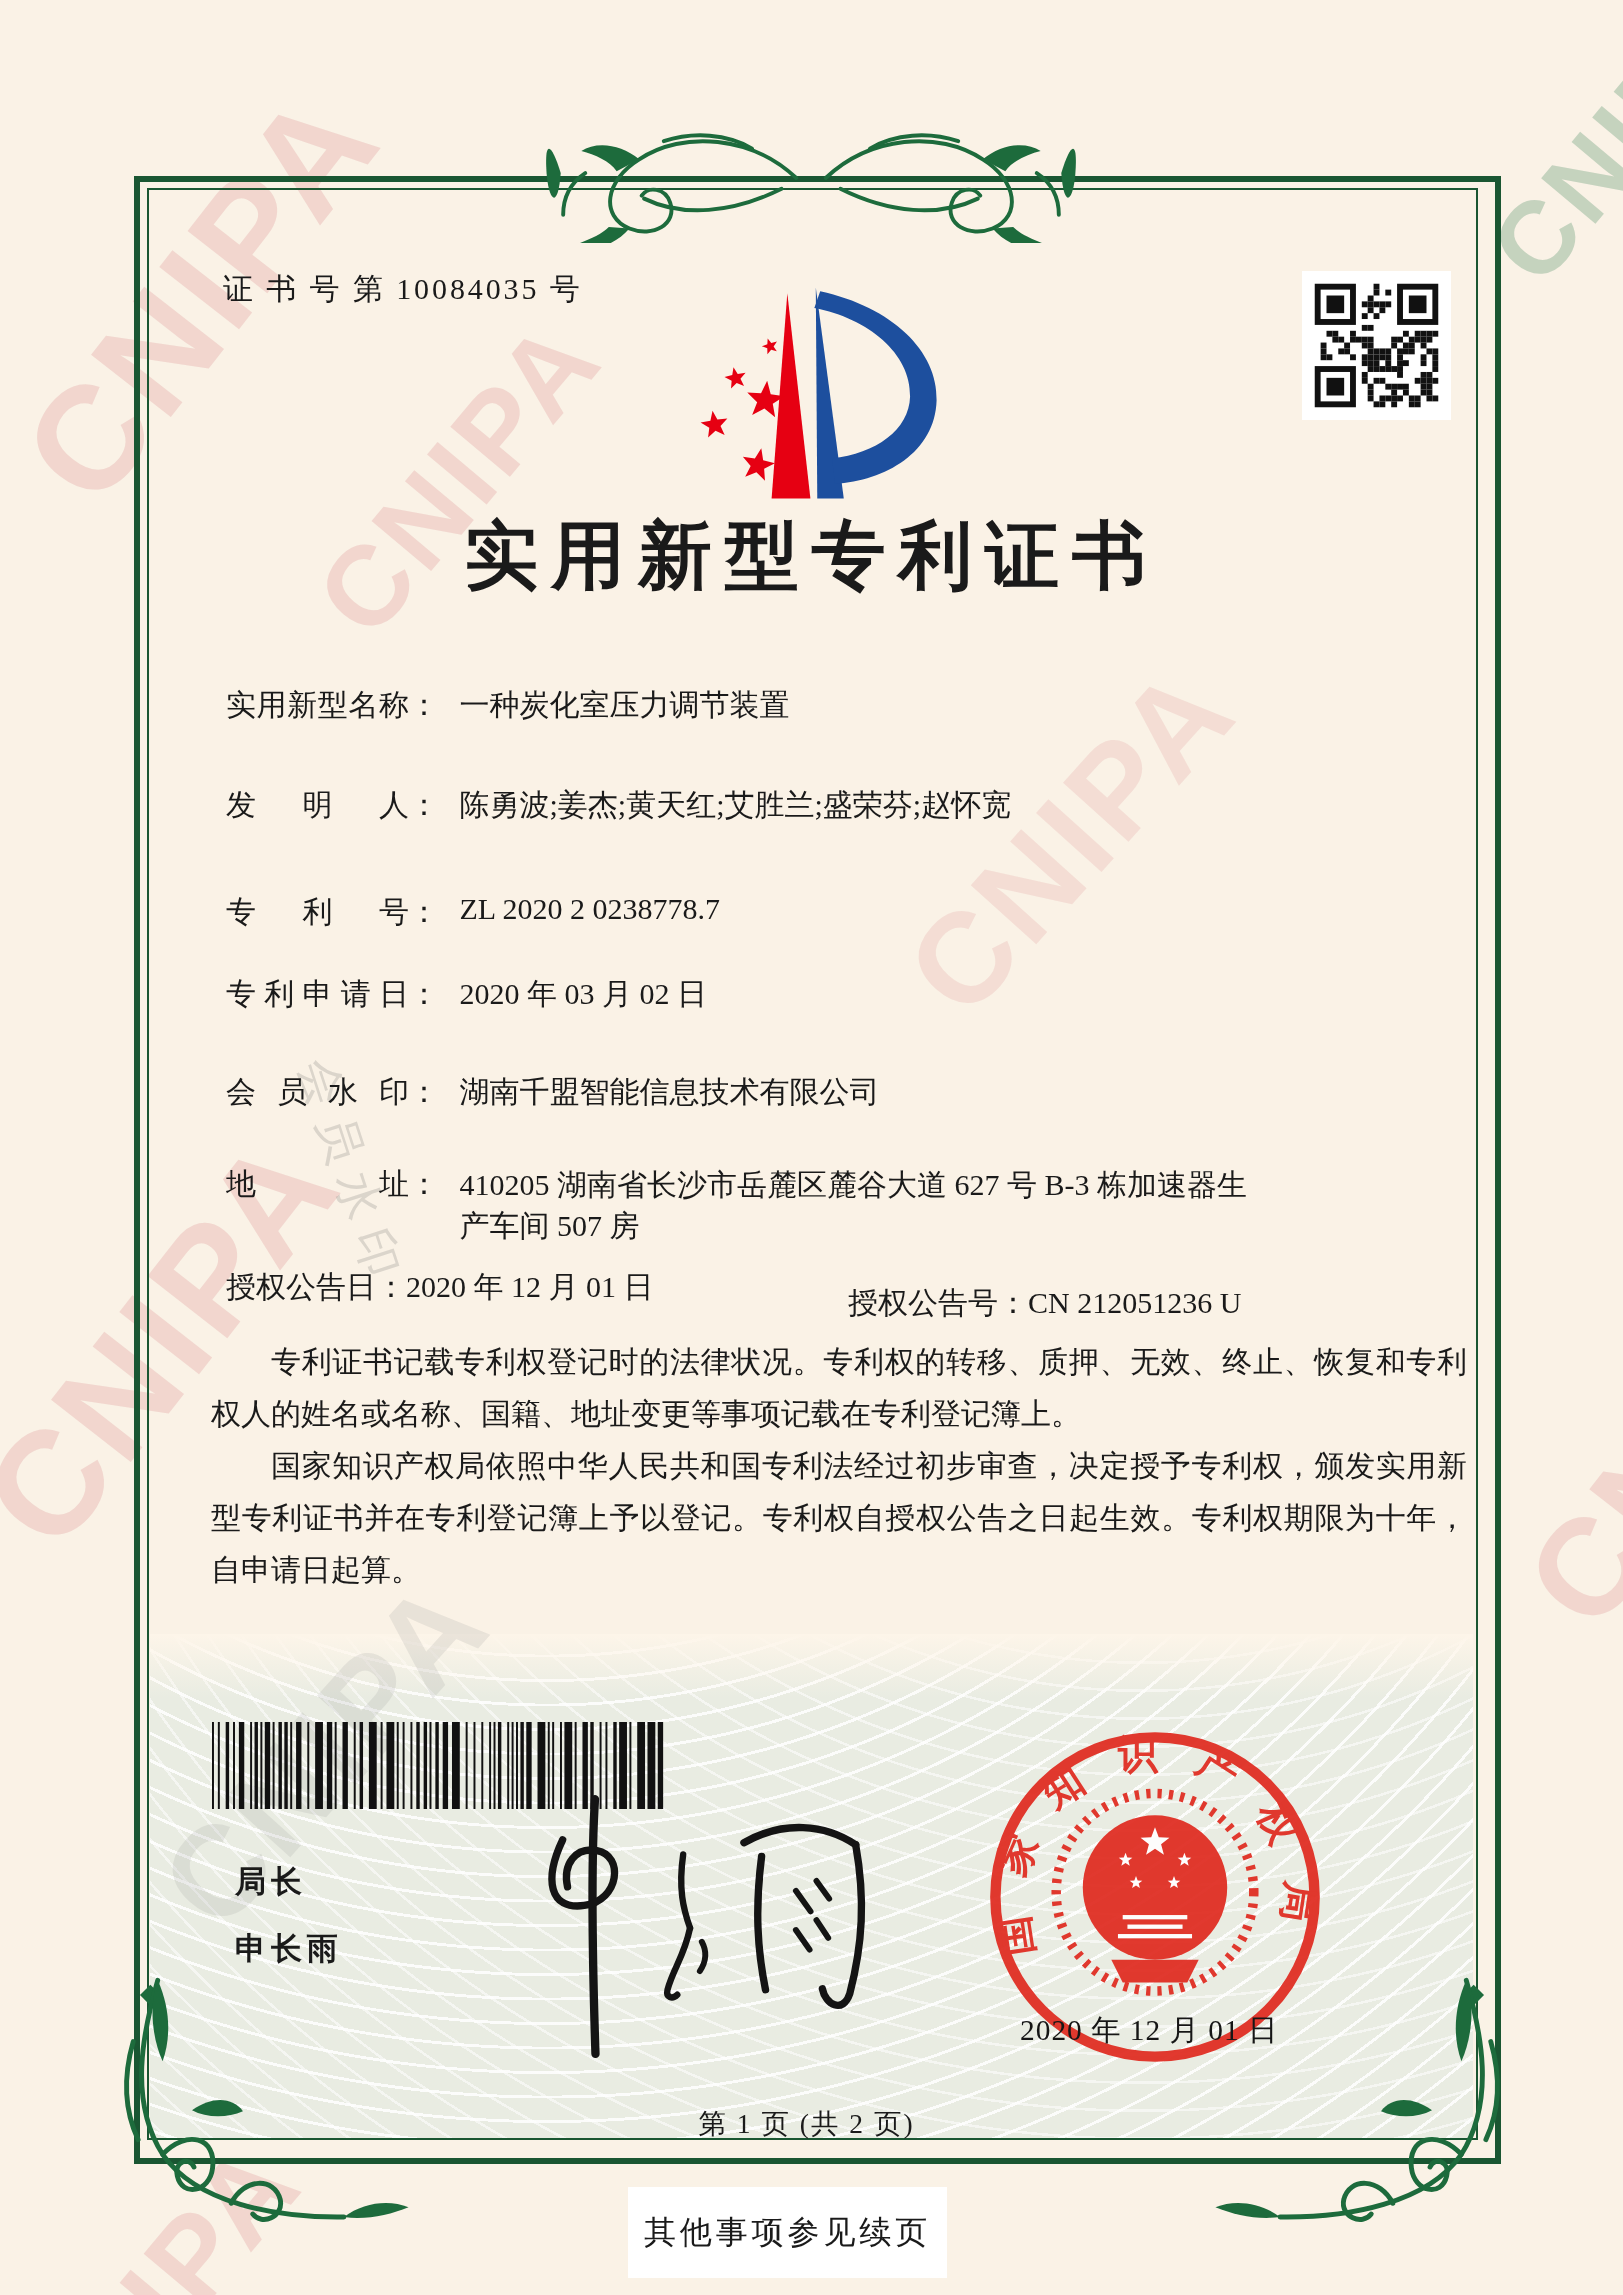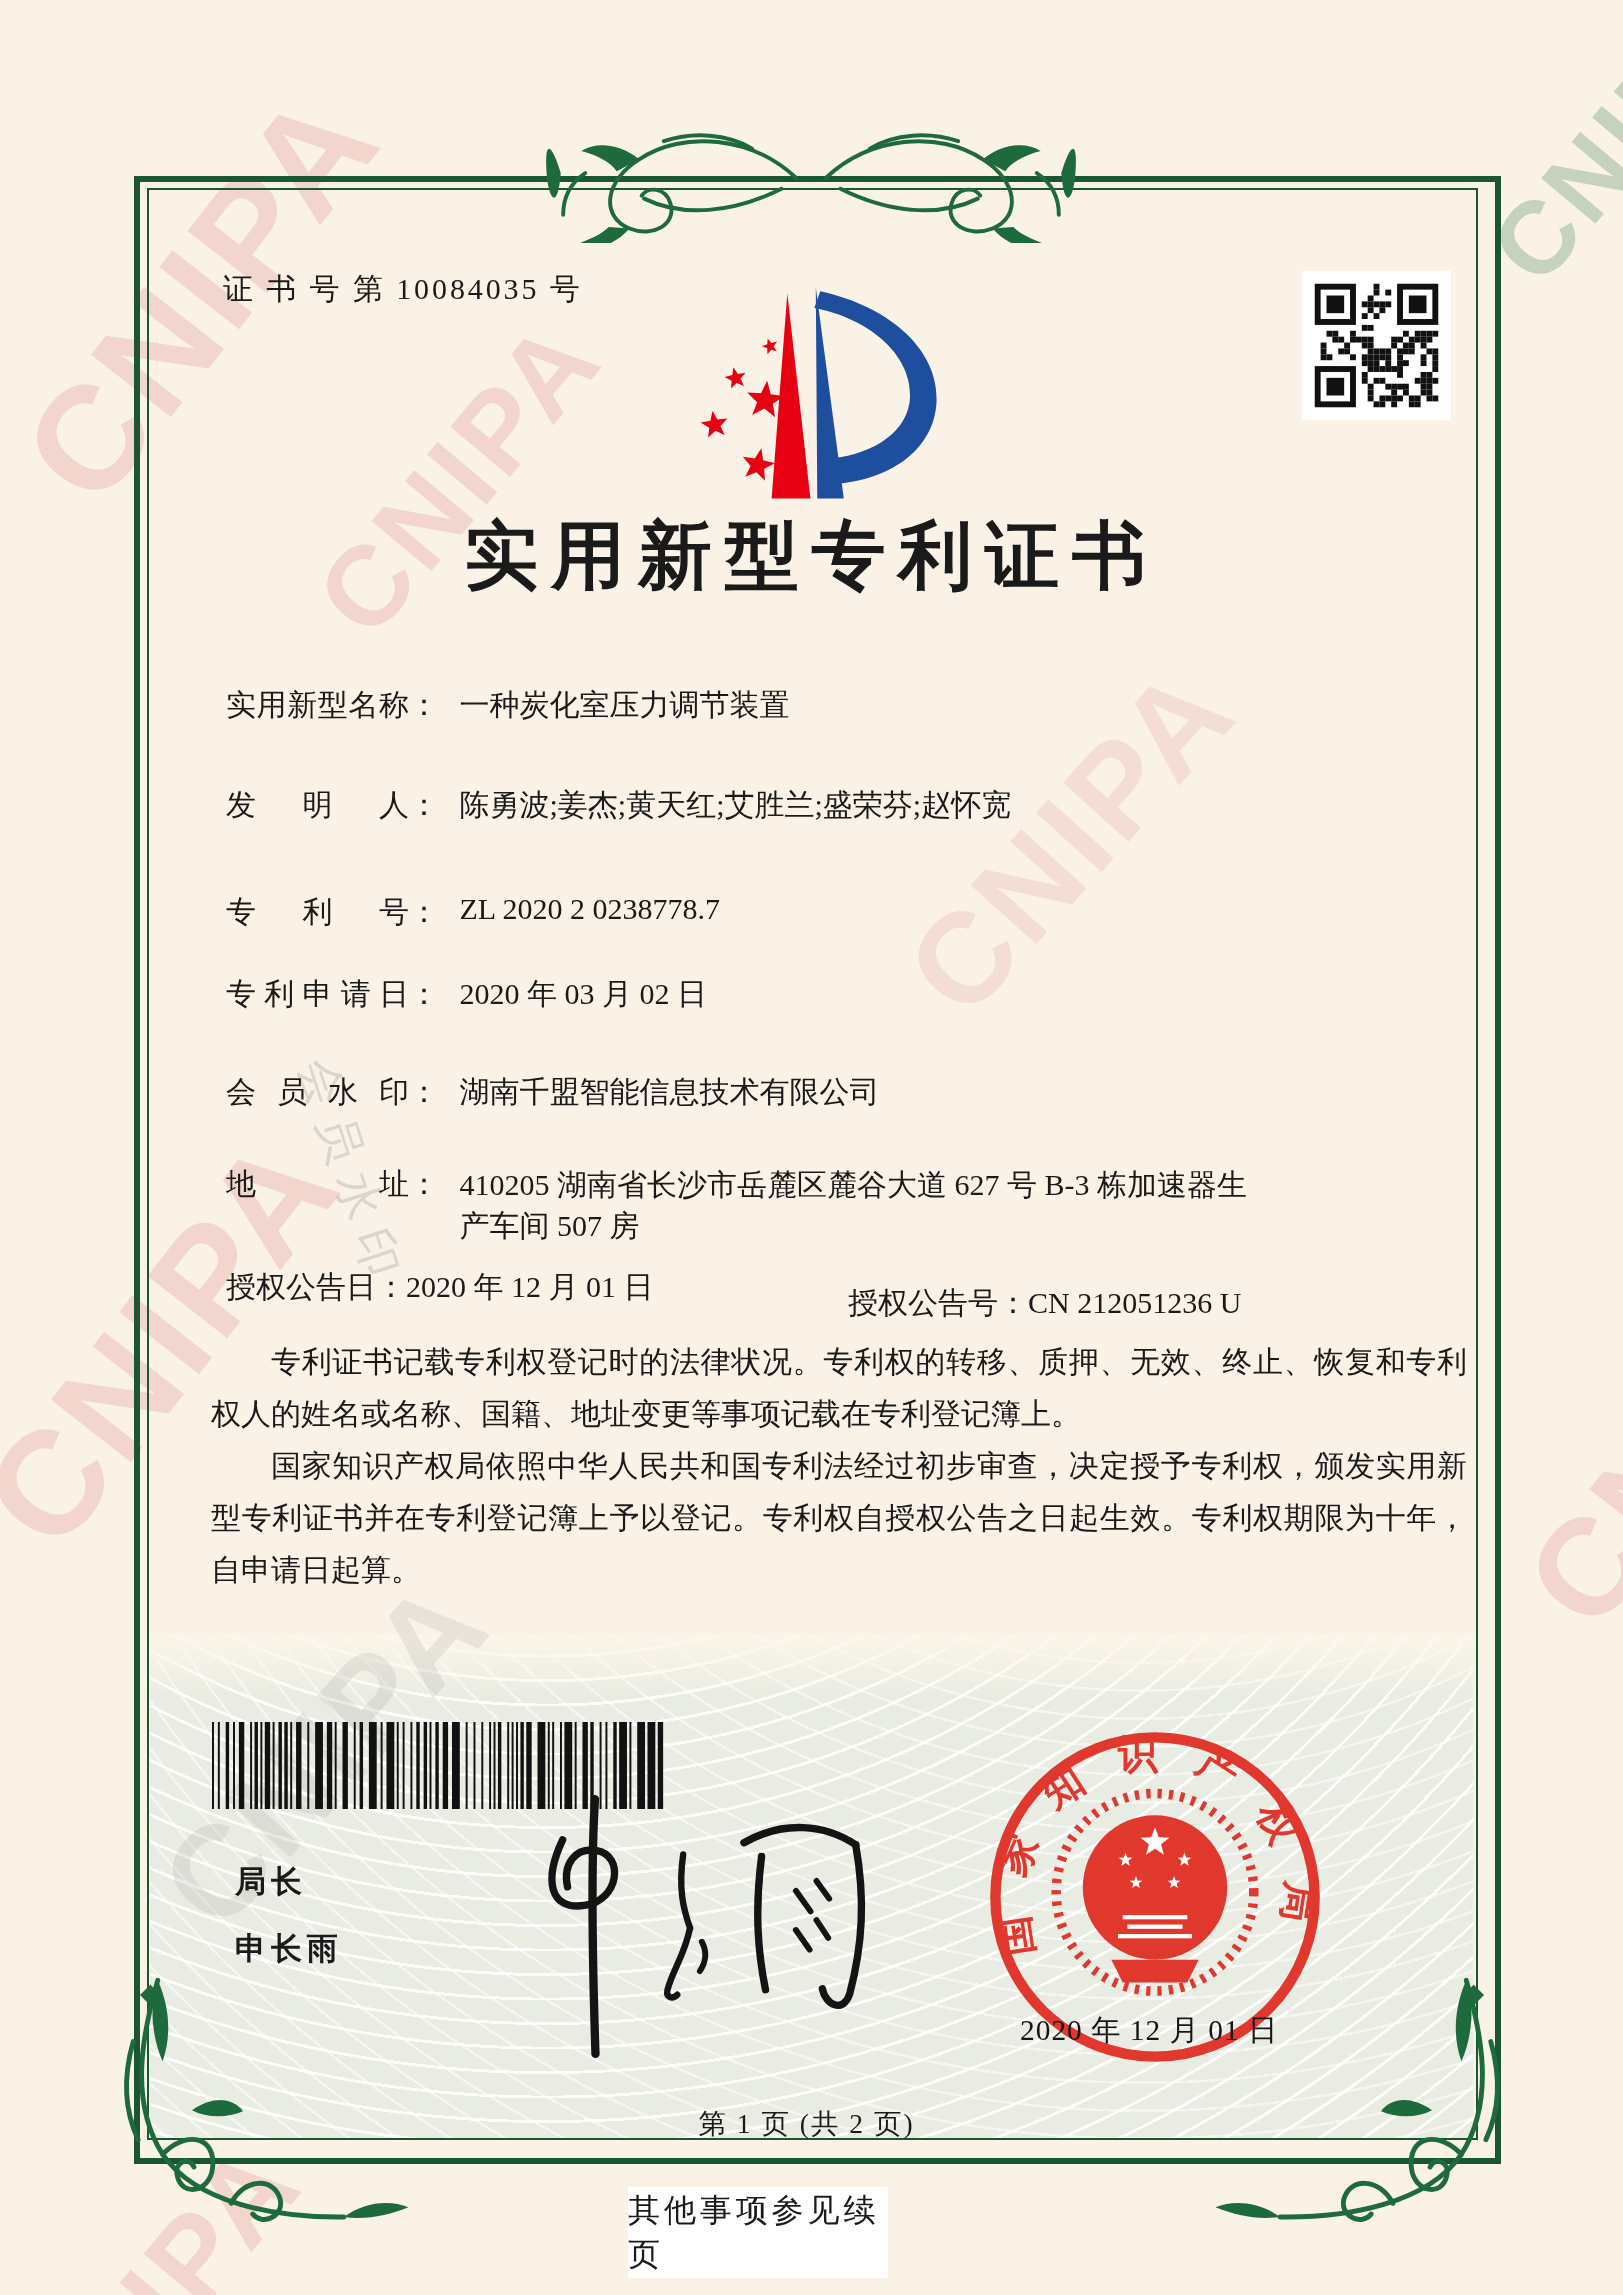--- a/index.html
+++ b/index.html
@@ -54,21 +54,21 @@
 
   
   .barcode{left:211px;top:1722px;width:459px;height:87px;z-index:3;}
   .officer{left:235px;font-size:31px;font-weight:700;z-index:3;
            font-family:"Liberation Sans","DejaVu Sans",sans-serif;letter-spacing:4.9px;}
   .sig{left:471px;top:1782px;width:442px;height:294px;z-index:4;}
   .seal-svg{left:984px;top:1726px;width:342px;height:342px;z-index:4;opacity:.93;}
   .seal-date{left:1020px;top:2011px;width:285px;font-size:29.4px;color:#161616;z-index:5;
              letter-spacing:1px;white-space:nowrap;}
   .page-num{left:0;top:2106px;width:1561px;text-align:center;font-size:27.5px;z-index:3;letter-spacing:2px;padding-left:26px;}
-  .cont-box{left:628px;top:2187px;width:260px;height:91px;background:#ffffff;z-index:3;
+  .cont-box{left:628px;top:2187px;width:319px;height:91px;background:#ffffff;z-index:3;
             display:flex;align-items:center;justify-content:center;}
   .cont-box span{font-size:32px;letter-spacing:3.9px;}
 
   .orn{z-index:5;pointer-events:none;}
 </style>
 </head>
 <body>
 
 <div class="wm wm-pink" style="left:-34px;top:211px;font-size:147px;transform:rotate(-52deg);">CNIPA</div>
 <div class="wm wm-pink" style="left:275px;top:412px;font-size:113px;transform:rotate(-50deg);">CNIPA</div>

